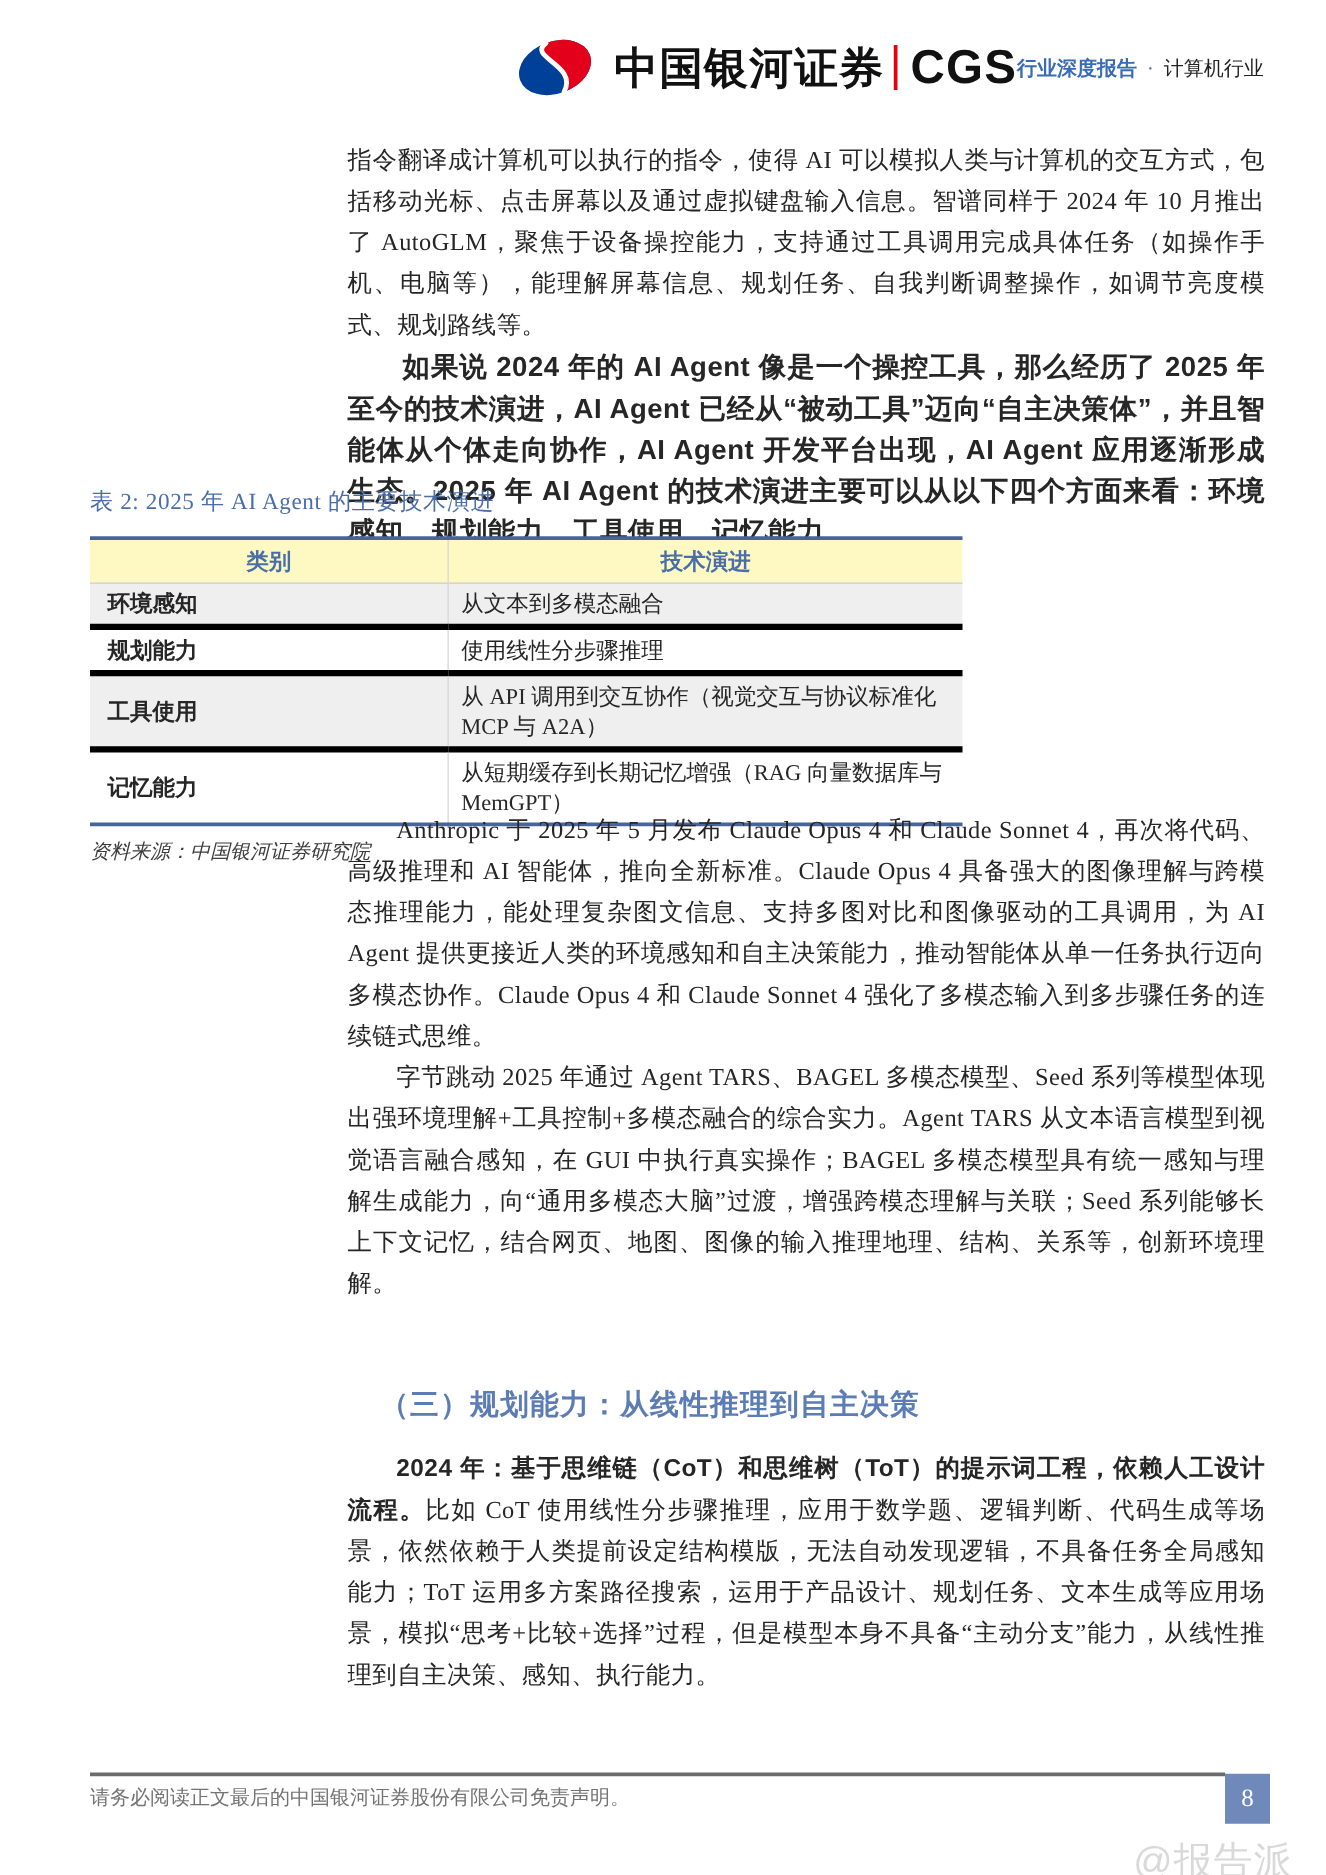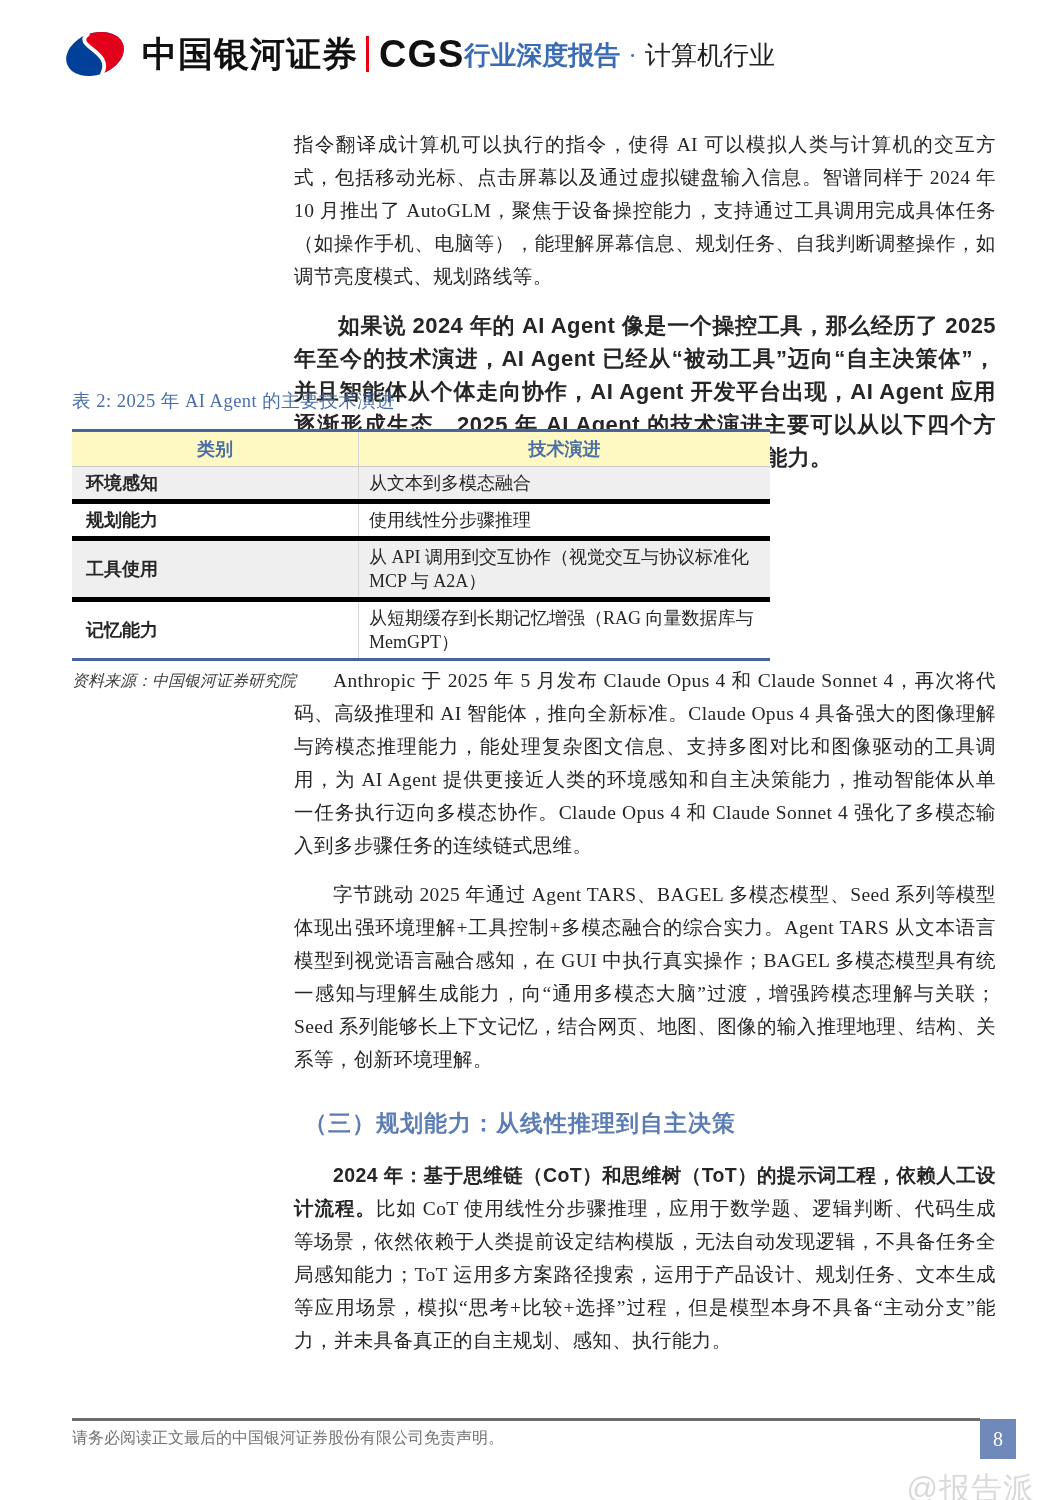--- a/index.html
+++ b/index.html
@@ -5,36 +5,36 @@
   html,body { margin:0; padding:0; background:#ffffff; }
   .page {
     position:relative; width:1061px; height:1500px; margin:0 auto;
     background:#ffffff; overflow:hidden;
     font-family:"Liberation Serif","DejaVu Serif",serif;
     color:#262626;
   }
 
   
   .header { position:absolute; left:62px; top:22px; right:50px; height:64px;
-    display:flex; align-items:center; justify-content:flex-start; }
+    display:flex; align-items:center; justify-content:flex-end; }
   .logo { display:flex; align-items:center; }
   .logo-icon { width:66px; height:58px; margin-right:14px; }
   .logo-cn { font-family:"Liberation Sans","DejaVu Sans",sans-serif; font-weight:bold;
     font-size:35px; color:#111; letter-spacing:1px; }
   .logo-divider { width:3px; height:36px; background:#e60012; margin:0 10px 0 8px; }
   .logo-en { font-family:"Liberation Sans","DejaVu Sans",sans-serif; font-weight:bold;
     font-size:38px; color:#111; letter-spacing:1px; }
-  .header-right { font-size:26px; white-space:nowrap; margin-top:2px; }
+  .header-right { font-size:16px; white-space:nowrap; margin-top:2px; }
   .report-type { color:#3a6bb5; font-weight:bold; }
   .header-sep { color:#3a6bb5; padding:0 8px; }
   .industry { color:#222; }
 
   
   .textcol { position:absolute; left:278px; width:734px; }
-  .para { margin:16px; font-size:19.5px; line-height:33px; text-align:justify;
+  .para { margin:0; font-size:19.5px; line-height:33px; text-align:justify;
     text-indent:2em; letter-spacing:0.02em; }
   .para.no-indent { text-indent:0; }
   .para.bold { font-weight:bold; font-family:"Liberation Sans","DejaVu Sans",sans-serif;
     font-size:22px; }
   .lead-bold { font-weight:bold; font-family:"Liberation Sans","DejaVu Sans",sans-serif; }
   .section-heading { margin:0 0 20px 26px; font-family:"Liberation Sans","DejaVu Sans",sans-serif;
     font-weight:bold; font-size:23px; color:#5c7cb4; letter-spacing:1px; }
 
   
   .table-section { position:absolute; left:72px; top:388px; width:698px; }
@@ -123,21 +123,21 @@
     <p class="table-source">资料来源：中国银河证券研究院</p>
   </div>
 
   <div class="textcol" style="top:648px;">
     <p class="para">Anthropic 于 2025 年 5 月发布 Claude Opus 4 和 Claude Sonnet 4，再次将代码、高级推理和 AI 智能体，推向全新标准。Claude Opus 4 具备强大的图像理解与跨模态推理能力，能处理复杂图文信息、支持多图对比和图像驱动的工具调用，为 AI Agent 提供更接近人类的环境感知和自主决策能力，推动智能体从单一任务执行迈向多模态协作。Claude Opus 4 和 Claude Sonnet 4 强化了多模态输入到多步骤任务的连续链式思维。</p>
     <p class="para">字节跳动 2025 年通过 Agent TARS、BAGEL 多模态模型、Seed 系列等模型体现出强环境理解+工具控制+多模态融合的综合实力。Agent TARS 从文本语言模型到视觉语言融合感知，在 GUI 中执行真实操作；BAGEL 多模态模型具有统一感知与理解生成能力，向“通用多模态大脑”过渡，增强跨模态理解与关联；Seed 系列能够长上下文记忆，结合网页、地图、图像的输入推理地理、结构、关系等，创新环境理解。</p>
   </div>
 
   <div class="textcol" style="top:1108px;">
     <h2 class="section-heading">（三）规划能力：从线性推理到自主决策</h2>
-    <p class="para"><span class="lead-bold">2024 年：基于思维链（CoT）和思维树（ToT）的提示词工程，依赖人工设计流程。</span><span>比如 CoT 使用线性分步骤推理，应用于数学题、逻辑判断、代码生成等场景，依然依赖于人类提前设定结构模版，无法自动发现逻辑，不具备任务全局感知能力；ToT 运用多方案路径搜索，运用于产品设计、规划任务、文本生成等应用场景，模拟“思考+比较+选择”过程，但是模型本身不具备“主动分支”能力，并未具备真正的自主规划、感知、执行能力。</span></p>
+    <p class="para"><span class="lead-bold">2024 年：基于思维链（CoT）和思维树（ToT）的提示词工程，依赖人工设计流程。</span><span>比如 CoT 使用线性分步骤推理，应用于数学题、逻辑判断、代码生成等场景，依然依赖于人类提前设定结构模版，无法自动发现逻辑，不具备任务全局感知能力；ToT 运用多方案路径搜索，运用于产品设计、规划任务、文本生成等应用场景，模拟“思考+比较+选择”过程，但是模型本身不具备“主动分支”能力，从线性推理到自主决策、感知、执行能力。</span></p>
   </div>
 
   <div class="footer-line"></div>
   <div class="footer-text">请务必阅读正文最后的中国银河证券股份有限公司免责声明。</div>
   <div class="page-badge">8</div>
   <div class="watermark">@报告派</div>
 
 </div>
 
 </body></html>

